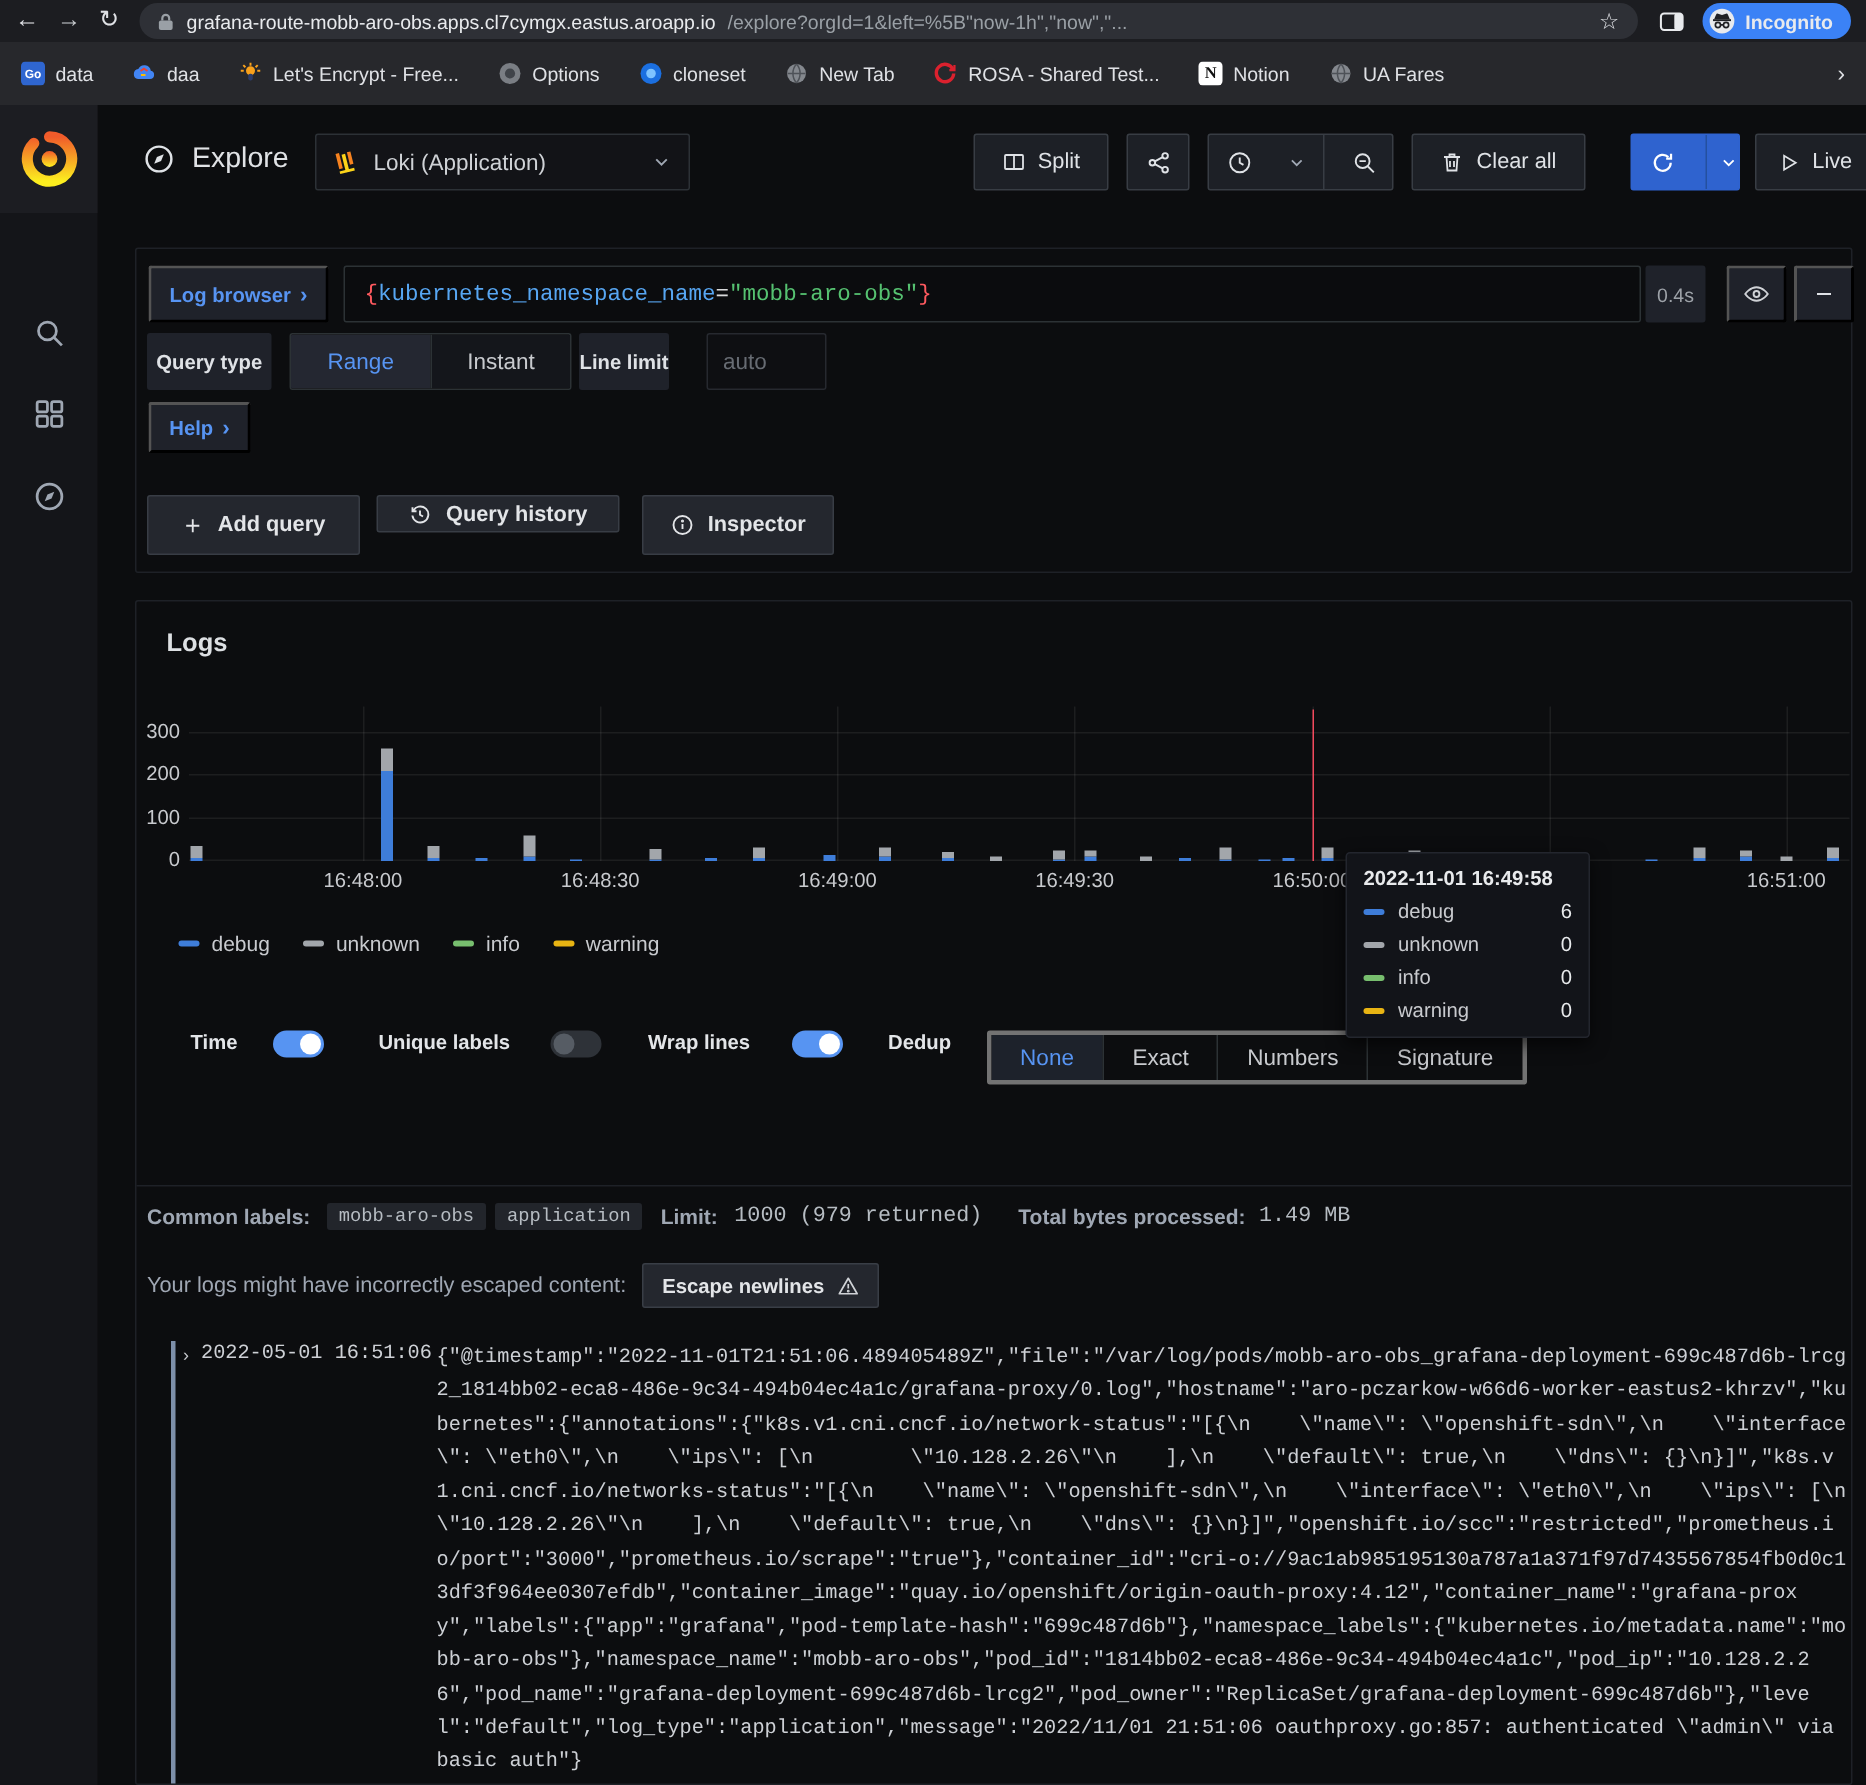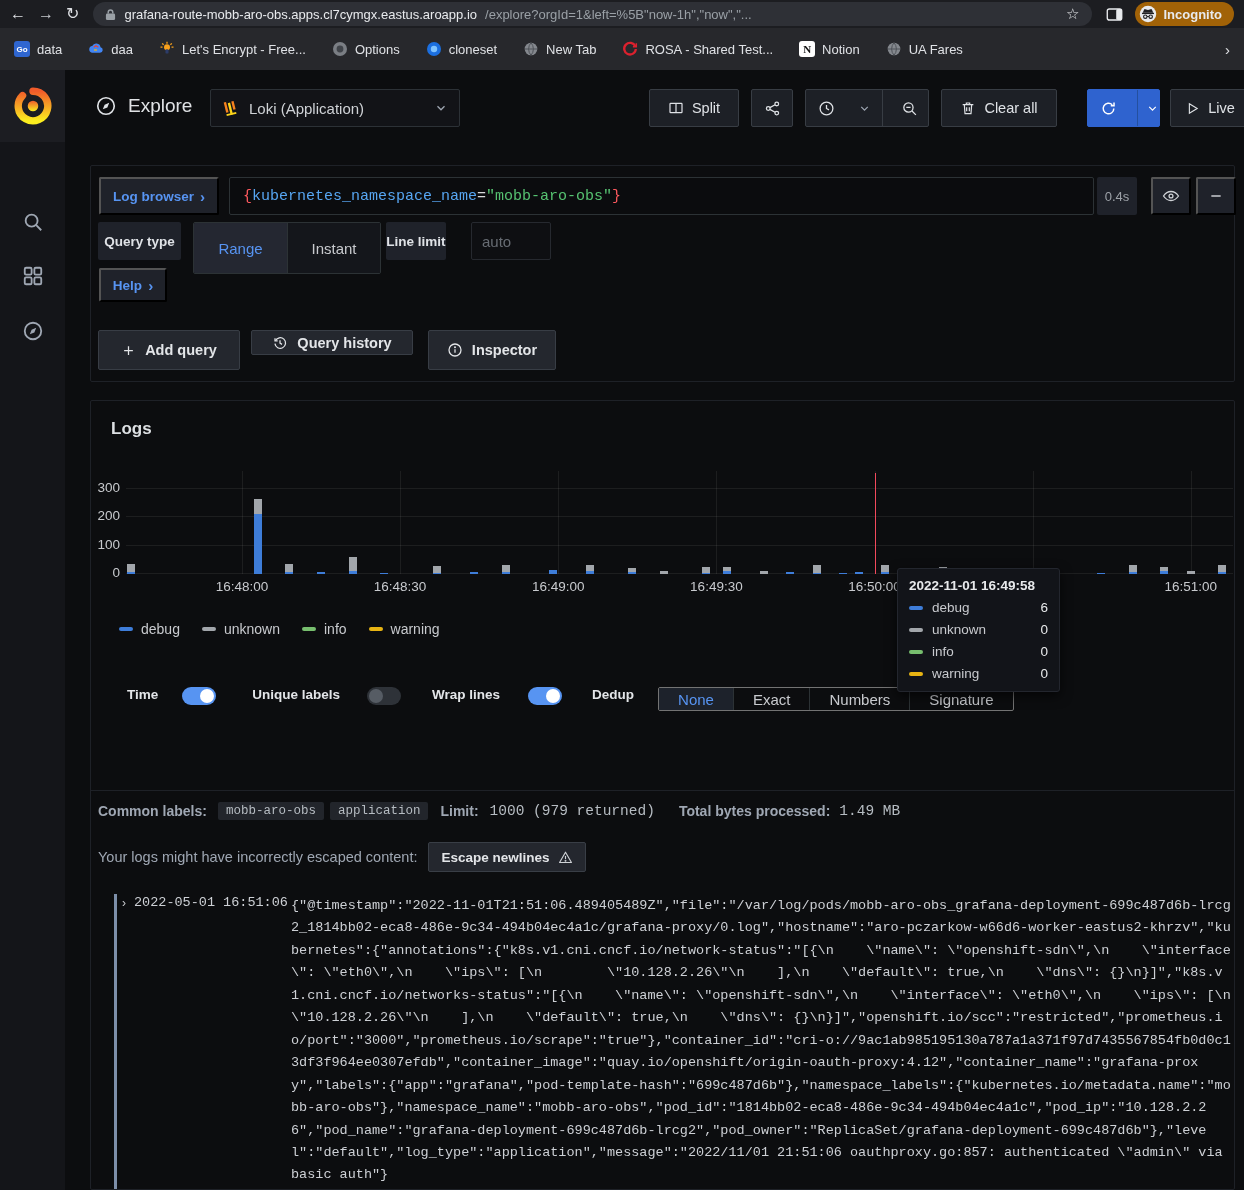--- a/index.html
+++ b/index.html
@@ -9,21 +9,21 @@
   svg{display:block}
 
   
   .chrome-toolbar{position:absolute;left:0;top:0;width:1244px;height:28px;background:#1c1d21;display:flex;align-items:center;padding:0 10px;gap:12px}
   .nav-ic{color:#dfe1e5;font-size:16px;line-height:1;flex:none}
   .nav-ic.dim{color:#c6c9cd}
   .omnibox{flex:1;height:24px;background:#2e3036;border-radius:13px;display:flex;align-items:center;padding:0 12px;gap:8px;font-size:13px;min-width:0;margin:0 2px}
   .omnibox .host{color:#e8eaed;white-space:nowrap}
   .omnibox .path{color:#9aa0a6;white-space:nowrap;overflow:hidden;flex:1}
   .star{color:#dfe1e5;font-size:15px;margin-left:6px}
-  .incog{display:flex;align-items:center;gap:7px;background:#a16207;border-radius:13px;height:24px;padding:0 12px 0 4px;color:#e8eaed;font-size:13px;font-weight:bold;flex:none}
+  .incog{display:flex;align-items:center;gap:7px;background:#3b82f6;border-radius:13px;height:24px;padding:0 12px 0 4px;color:#e8eaed;font-size:13px;font-weight:bold;flex:none}
 
   .bookmarks-bar{position:absolute;left:0;top:28px;width:1244px;height:42px;background:#27282c;display:flex;align-items:center;padding:0 14px;font-size:13px;color:#dfe1e5}
   .bm-items{display:flex;align-items:center;gap:26px;min-width:0;overflow:hidden;flex:1}
   .bm{display:flex;align-items:center;gap:7px;white-space:nowrap}
   .bmi{width:16px;height:16px;display:flex;align-items:center;justify-content:center;border-radius:3px;flex:none;font-weight:bold}
   .bm-more{color:#dfe1e5;font-size:15px;margin-left:8px}
 
   
   .sidebar{position:absolute;left:0;top:70px;width:65px;height:1120px;background:#141519}
   .logo-tile{height:72px;background:#1c1d22;display:flex;align-items:center;justify-content:center}
@@ -69,21 +69,21 @@
   #legend{position:absolute;left:28px;top:220px;display:flex;align-items:center;gap:22px}
   .leg-item{display:flex;align-items:center;gap:8px;font-size:14px;color:#c8cace}
   .dash{width:14px;height:4px;border-radius:2px}
 
   .opts-row{position:absolute;left:0;top:286px;width:100%;height:38px;display:flex;align-items:flex-start;padding-left:36px}
   .opt-label{font-size:13.5px;font-weight:bold;color:#e3e5e8}
   .toggle{width:34px;height:18px;border-radius:9px;background:#2e3238;position:relative;flex:none}
   .toggle .knob{position:absolute;top:2px;left:2px;width:14px;height:14px;border-radius:50%;background:#565c64}
   .toggle.on{background:#5794f2}
   .toggle.on .knob{left:18px;background:#fff}
-  .dedup-seg{display:flex;align-items:stretch;height:24px;border:1px solid #737373;border-radius:2px;overflow:hidden}
+  .dedup-seg{display:flex;align-items:stretch;height:36px;border:3px solid #737373;border-radius:2px;overflow:hidden}
   .dedup-seg .opt{display:flex;align-items:center;padding:0 19px;font-size:15px;color:#c8cace}
   .dedup-seg .opt + .opt{border-left:1px solid #2c3235}
   .dedup-seg .opt.active{background:#1d222b;color:#5794f2}
 
   .flip-btn{position:absolute;left:38px;top:338px;width:174px;height:38px}
   .divider{position:absolute;left:0;top:389px;width:100%;height:1px;background:#1e2127}
   .meta-row{position:absolute;left:7px;top:398px;height:24px;display:flex;align-items:center;font-size:14px}
   .meta-label{color:#9fa7b3;font-weight:bold}
   .badge{background:#22252b;border-radius:2px;padding:2px 8px;font-size:12.5px;color:#b6bcc2}
   .meta-val{font-size:14.5px;color:#b6bcc2}
@@ -384,21 +384,21 @@
   </button>
   <button class="chip" style="position:absolute;left:1105px;top:11px;width:40px;height:38px">
     <svg width="16" height="16" viewBox="0 0 24 24" fill="none" stroke="#dfe2e6" stroke-width="2">
         <path d="M5 12h14"></path>
       </svg>
   </button>
 
   <div class="chip" style="position:absolute;left:7px;top:56px;width:83px;height:38px">
       <span>Query type</span>
     </div>
-  <div class="seg" style="position:absolute;left:102px;top:56px;height:52px" id="qtype-seg">
+  <div class="seg" style="position:absolute;left:102px;top:56px;height:38px" id="qtype-seg">
       <div class="opt active" style="width: 93px;">Range</div>
       <div class="opt" style="width: 93px;">Instant</div>
     </div>
   <div class="chip" style="position:absolute;left:295px;top:56px;width:60px;height:38px">
       <span>Line limit</span>
     </div>
   <div style="position:absolute;left:380px;top:56px;width:80px;height:38px">
     <input class="limit" placeholder="auto" style="">
   </div>
 

